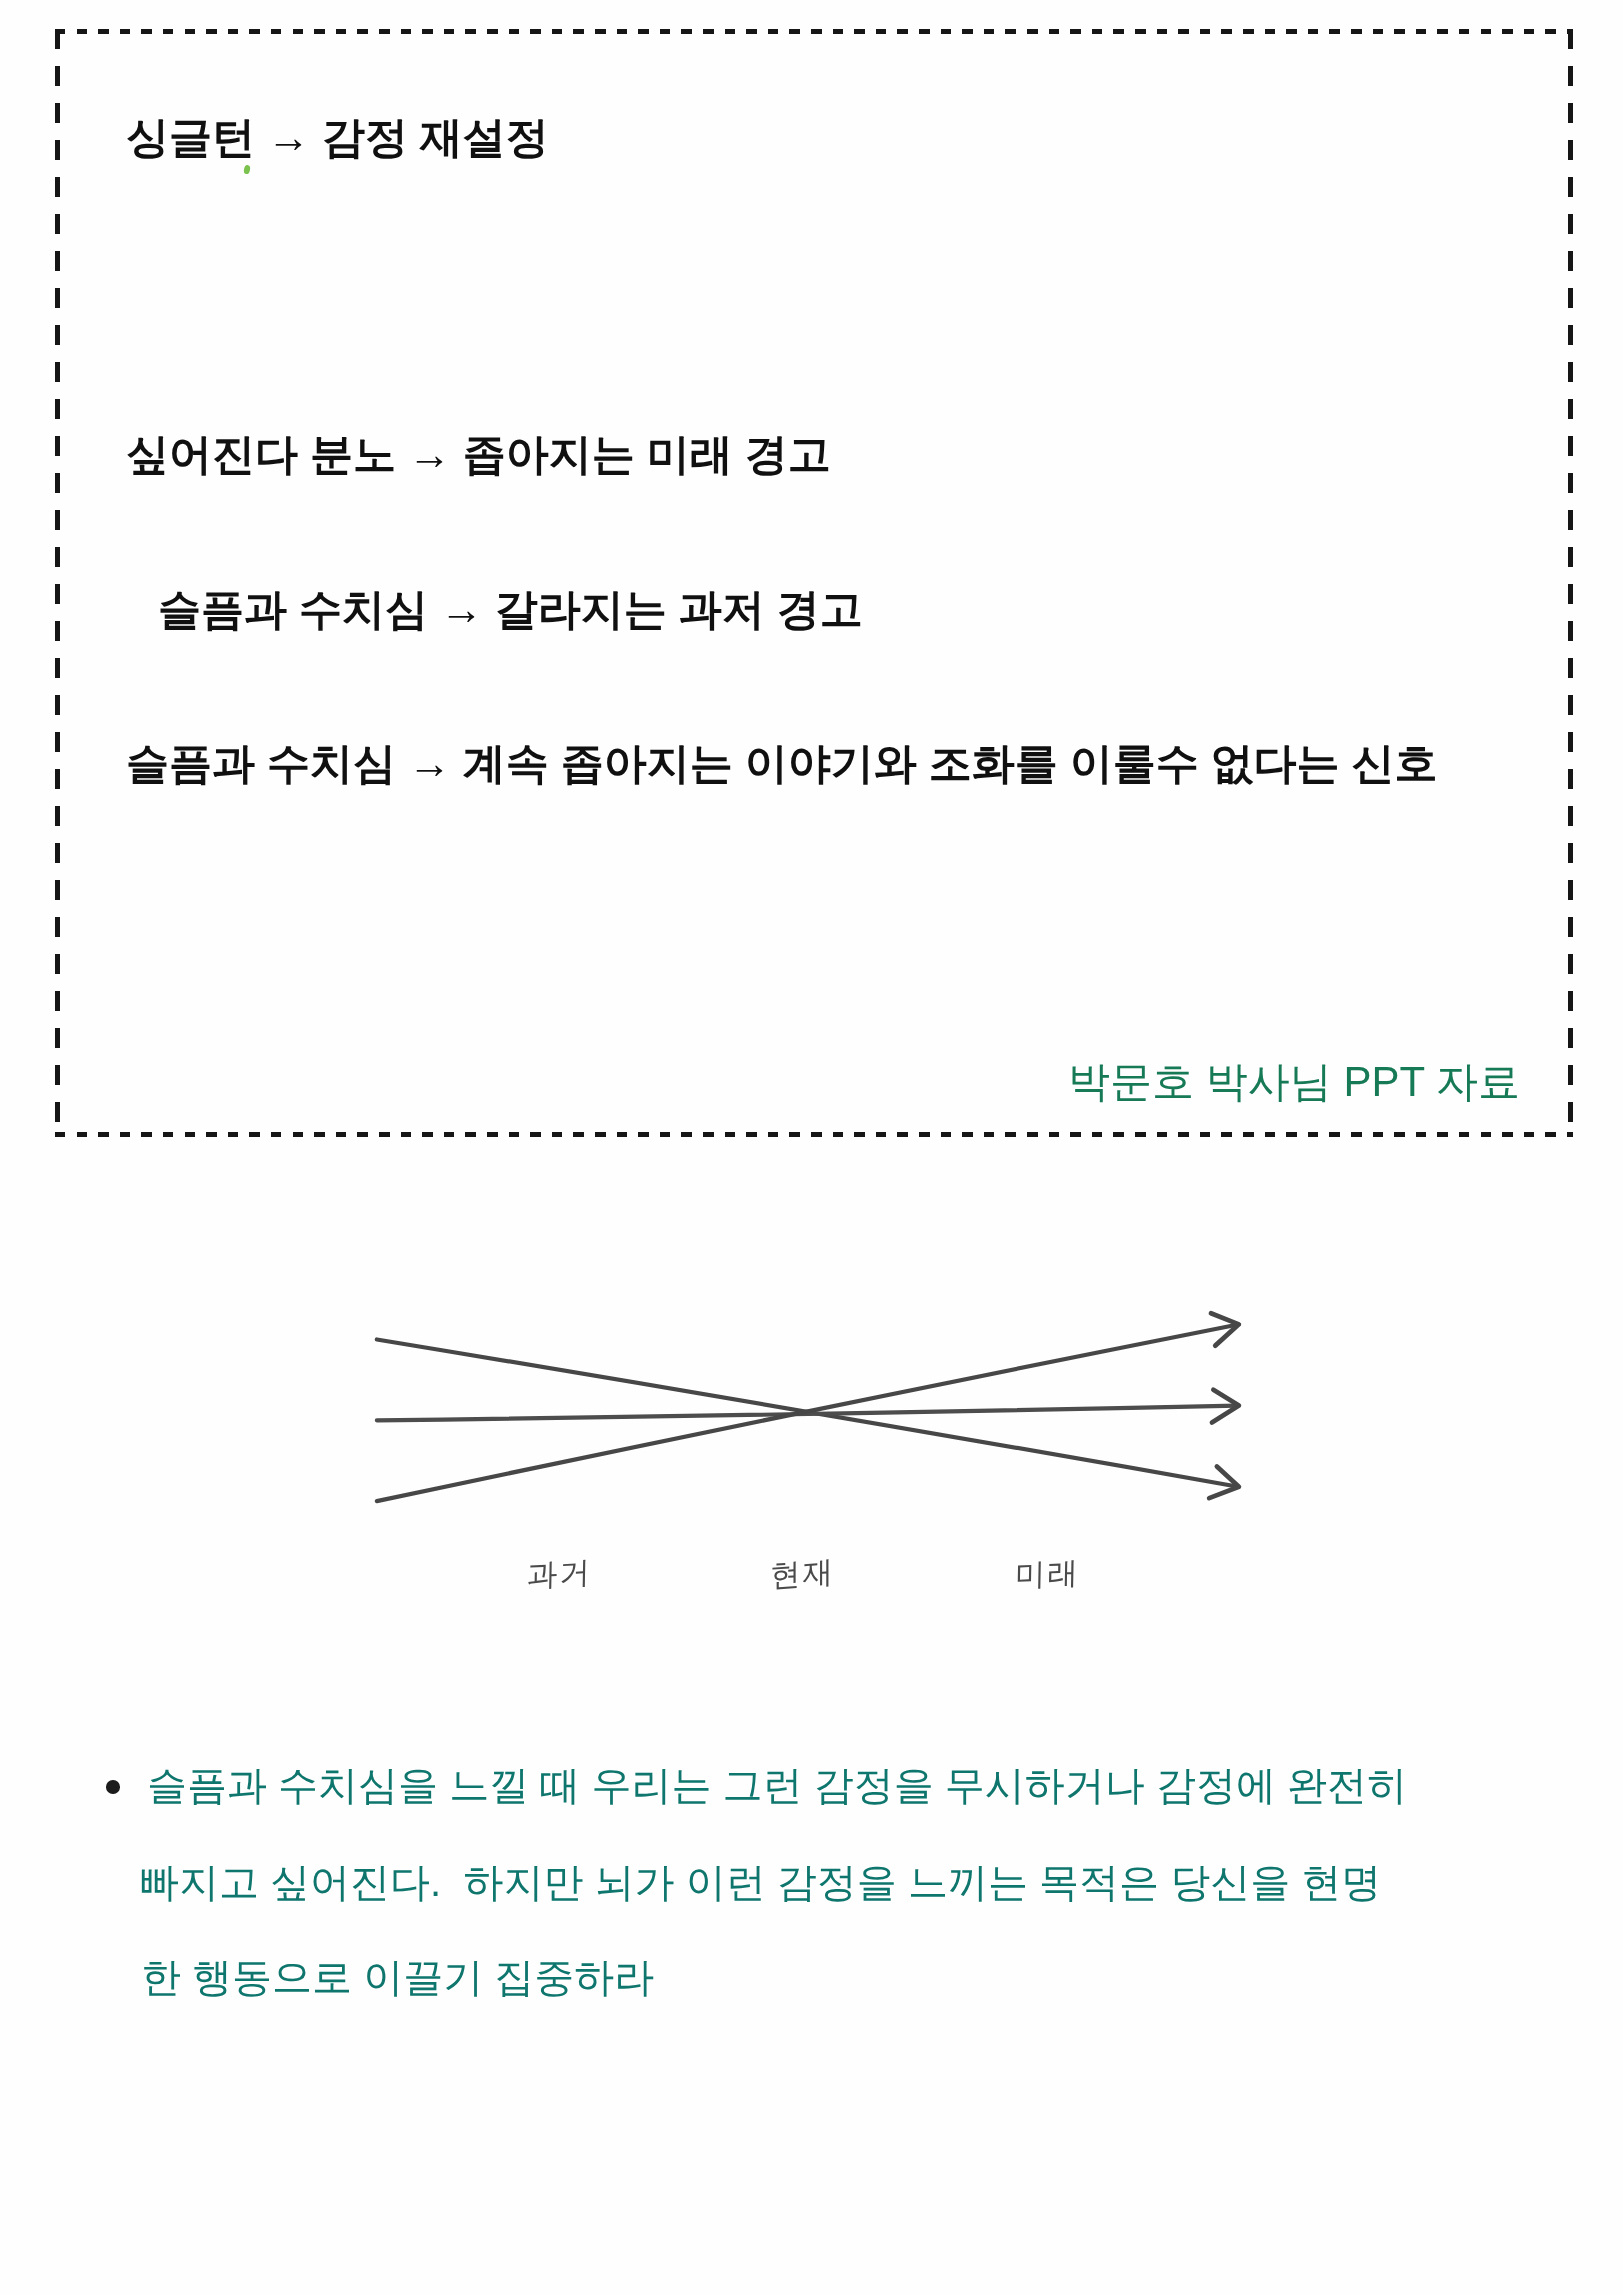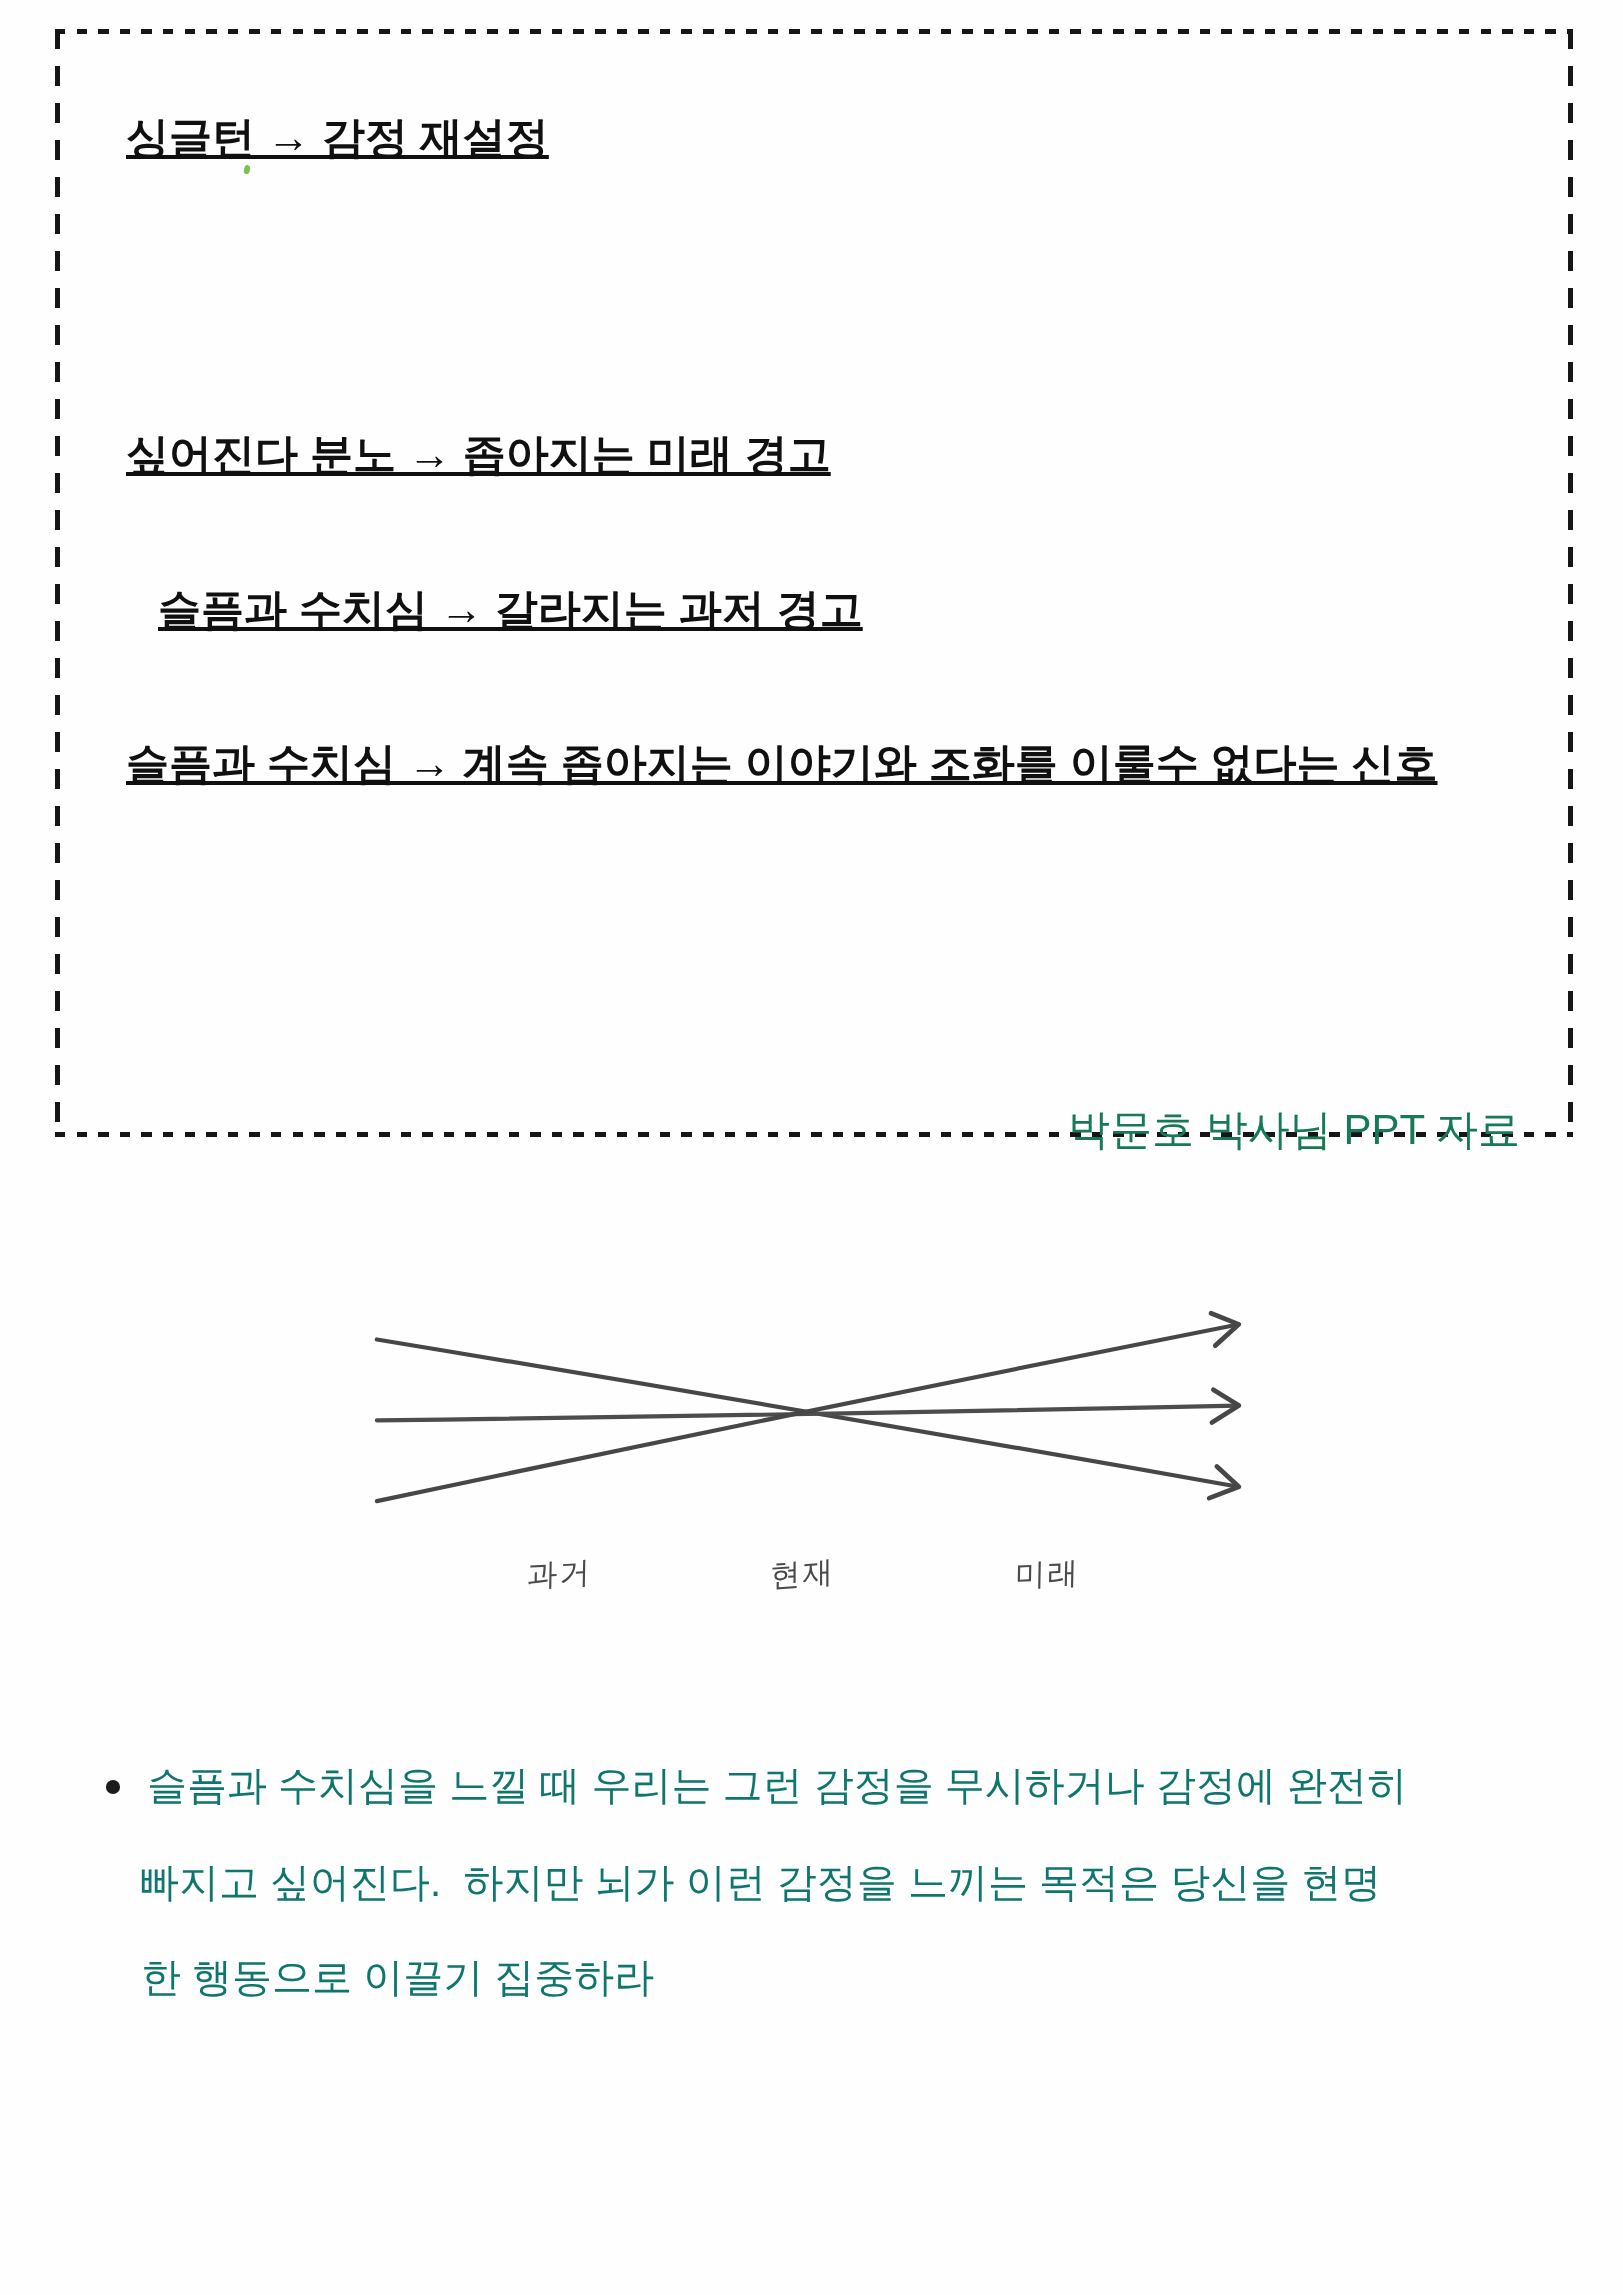--- a/index.html
+++ b/index.html
@@ -43,21 +43,20 @@
 
   .quote-line {
     position: absolute;
     left: 71px;
     font-size: 43px;
     font-weight: 700;
     color: #101010;
     letter-spacing: 0px;
     white-space: pre;
     line-height: 1.15;
-    text-decoration: underline;
   }
   .ql-0 { top: 84px; }
   .ql-1 { top: 241px; }
   .ql-2 { top: 401px; }
   .ql-3 { top: 556px; margin-left: 32px; }
   .ql-4 { top: 710px; }
   .ql-5 { top: 869px; }
 
   .speck {
     position: absolute;
@@ -68,21 +67,20 @@
     transform: rotate(12deg);
   }
 
   .attribution {
     position: absolute;
     right: 53px; top: 1025px;
     font-size: 42px;
     font-weight: 500;
     color: #177a56;
     white-space: pre;
-    margin-top: 48px;
   }
 
   
   .diagram {
     position: absolute;
     left: 0; top: 1262px;
     width: 1623px; height: 368px;
   }
   .arrows-svg {
     position: absolute;

